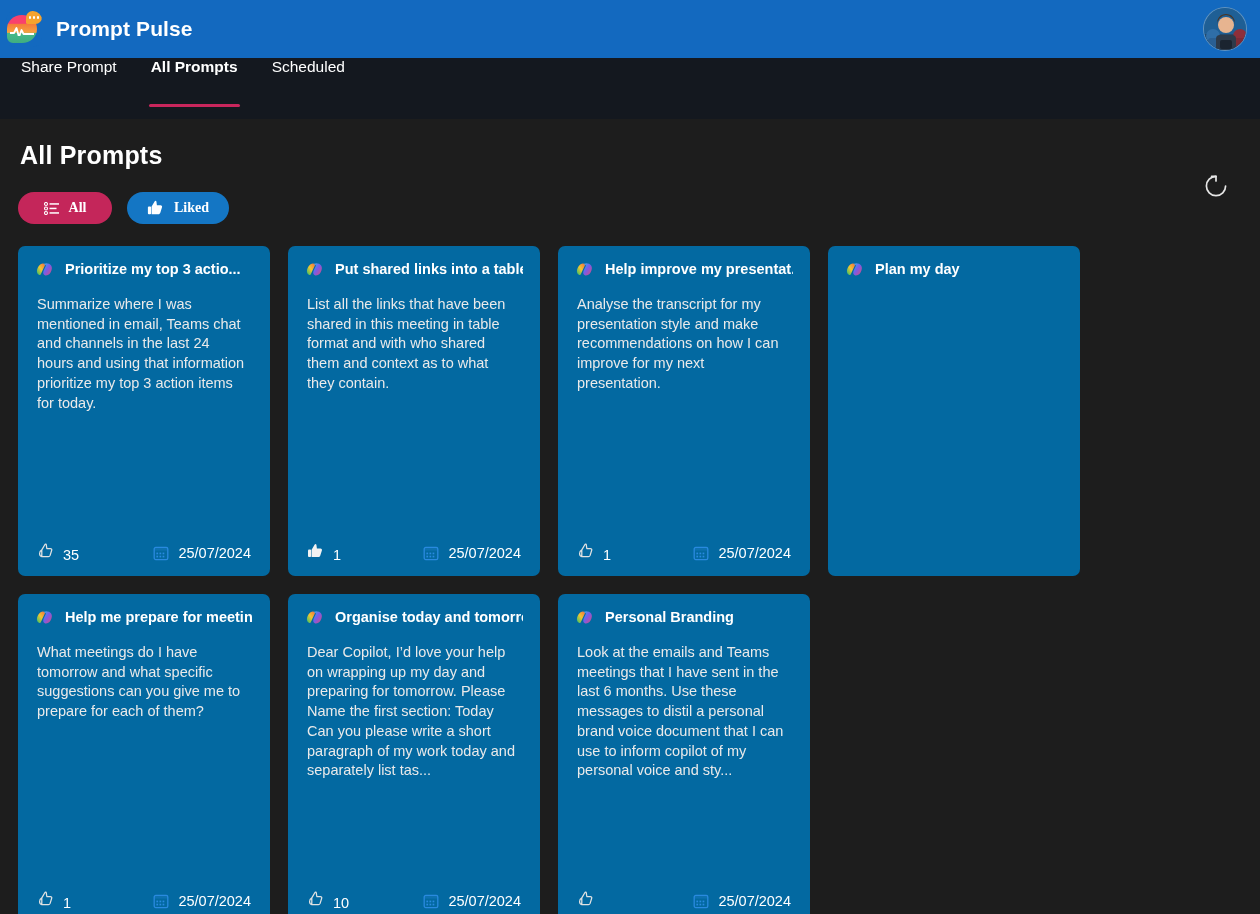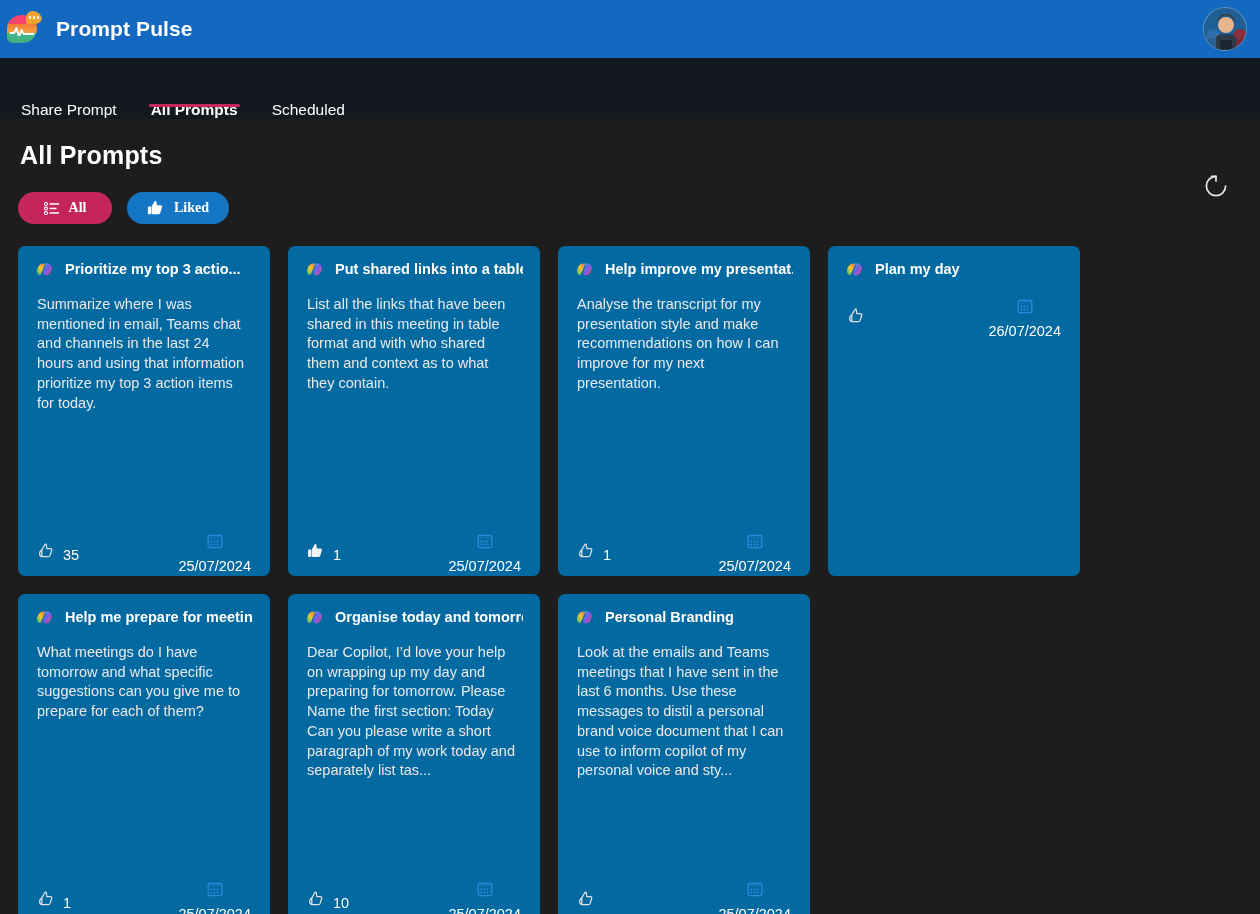--- a/index.html
+++ b/index.html
@@ -101,21 +101,21 @@
   .nav-bar {
     height: 61px;
     background: #14181f;
     display: flex;
     align-items: stretch;
     padding: 0 0 0 4px;
   }
   .nav-tab {
     position: relative;
     display: flex;
-    align-items: flex-end;
+    align-items: flex-start;
     padding: 0 17px;
     font-size: 15.5px;
     color: #ffffff;
     cursor: pointer;
     white-space: nowrap;
   }
   .nav-tab.active { font-weight: bold; }
   .nav-tab.active::after {
     content: "";
     position: absolute;
@@ -248,21 +248,20 @@
   .like-count {
     font-size: 14.5px;
     color: #ffffff;
     min-width: 4px;
   }
 
   .date-group {
     display: flex;
     align-items: center;
     gap: 9px;
-    flex-direction: column;
   }
   .date-text {
     font-size: 14.5px;
     color: #ffffff;
   }
 
   .cal-icon { display: block; }
 </style>
 </head>
 <body>
@@ -521,78 +520,103 @@
                   <stop offset="0.45" stop-color="#7b5cf0"></stop>
                   <stop offset="1" stop-color="#f0486f"></stop>
               </linearGradient>
             </defs>
             <path d="M2.2 12.8 C1.3 10.2 3.0 6.0 5.6 4.3 C7.2 3.2 9.3 3.3 10.3 4.6 L8.2 9.0 C7.2 11.1 6.2 13.4 5.3 14.9 C4.1 15.4 2.7 14.4 2.2 12.8 Z" fill="url(#cpA3)"></path>
             <path d="M8.6 4.0 C10.8 2.6 14.4 3.2 16.1 5.6 C17.4 7.5 17.0 10.3 15.4 12.7 C14.0 14.8 11.6 16.0 9.8 15.3 C8.2 14.7 7.8 12.8 8.6 10.8 L11.0 5.6 Z" fill="url(#cpB3)" opacity="0.95"></path>
           </svg>
         </span>
         <div class="card-title">Plan my day</div>
       </div>
+    </div>
+
+    <div class="card">
+      <div class="card-head">
+        <span class="copilot-icon">
+          <svg width="19" height="19" viewBox="0 0 19 19">
+            <defs>
+              <linearGradient id="cpA4" x1="0" y1="1" x2="1" y2="0">
+                <stop offset="0" stop-color="#2bbf6a"></stop>
+                  <stop offset="0.5" stop-color="#f2c531"></stop>
+                  <stop offset="1" stop-color="#f06a3f"></stop>
+              </linearGradient>
+              <linearGradient id="cpB4" x1="0" y1="0" x2="1" y2="1">
+                <stop offset="0" stop-color="#2bb9e8"></stop>
+                  <stop offset="0.45" stop-color="#7b5cf0"></stop>
+                  <stop offset="1" stop-color="#f0486f"></stop>
+              </linearGradient>
+            </defs>
+            <path d="M2.2 12.8 C1.3 10.2 3.0 6.0 5.6 4.3 C7.2 3.2 9.3 3.3 10.3 4.6 L8.2 9.0 C7.2 11.1 6.2 13.4 5.3 14.9 C4.1 15.4 2.7 14.4 2.2 12.8 Z" fill="url(#cpA4)"></path>
+            <path d="M8.6 4.0 C10.8 2.6 14.4 3.2 16.1 5.6 C17.4 7.5 17.0 10.3 15.4 12.7 C14.0 14.8 11.6 16.0 9.8 15.3 C8.2 14.7 7.8 12.8 8.6 10.8 L11.0 5.6 Z" fill="url(#cpB4)" opacity="0.95"></path>
+          </svg>
+        </span>
+        <div class="card-title">Help me prepare for meetings</div>
+      </div>
+      <div class="card-body">What meetings do I have tomorrow and what specific suggestions can you give me to prepare for each of them?</div>
       <div class="card-foot">
         <div class="like-group">
           <span>
             <svg width="17" height="16" viewBox="0 0 17 16">
               <path d="M4.8 6.9 L7.8 1.7 C8.2 1.0 9.2 1.1 9.3 1.9 L9.8 5.5 L13.4 5.5 C14.4 5.5 15.0 6.4 14.7 7.3 L13.1 12.4 C12.8 13.2 12.2 13.7 11.4 13.7 L5.6 13.7 C5.1 13.7 4.8 13.4 4.8 13.0 Z M4.8 6.9 C3.4 7.6 2.6 9.0 2.6 10.5 C2.6 12.2 3.6 13.4 4.8 13.7" fill="none" stroke="#e2e2e2" stroke-width="1.25" stroke-linejoin="round" stroke-linecap="round"></path>
             </svg>
           </span>
-          <span class="like-count"></span>
+          <span class="like-count">1</span>
         </div>
         <div class="date-group">
           <span>
             <svg class="cal-icon" width="16" height="16" viewBox="0 0 16 16">
               <rect x="1.2" y="2.4" width="13.6" height="12.2" rx="1.6" fill="none" stroke="#2a8ae0" stroke-width="1.3"></rect>
               <rect x="1.2" y="2.4" width="13.6" height="3.2" fill="#2a8ae0" opacity="0.25"></rect>
               <rect x="3.4" y="7.6" width="1.7" height="1.7" fill="#2a8ae0"></rect>
               <rect x="6.5" y="7.6" width="1.7" height="1.7" fill="#2a8ae0"></rect>
               <rect x="9.6" y="7.6" width="1.7" height="1.7" fill="#2a8ae0"></rect>
               <rect x="3.4" y="10.7" width="1.7" height="1.7" fill="#2a8ae0"></rect>
               <rect x="6.5" y="10.7" width="1.7" height="1.7" fill="#2a8ae0"></rect>
               <rect x="9.6" y="10.7" width="1.7" height="1.7" fill="#2a8ae0"></rect>
             </svg>
           </span>
-          <span class="date-text">26/07/2024</span>
+          <span class="date-text">25/07/2024</span>
         </div>
       </div>
     </div>
 
     <div class="card">
       <div class="card-head">
         <span class="copilot-icon">
           <svg width="19" height="19" viewBox="0 0 19 19">
             <defs>
-              <linearGradient id="cpA4" x1="0" y1="1" x2="1" y2="0">
+              <linearGradient id="cpA5" x1="0" y1="1" x2="1" y2="0">
                 <stop offset="0" stop-color="#2bbf6a"></stop>
                   <stop offset="0.5" stop-color="#f2c531"></stop>
                   <stop offset="1" stop-color="#f06a3f"></stop>
               </linearGradient>
-              <linearGradient id="cpB4" x1="0" y1="0" x2="1" y2="1">
+              <linearGradient id="cpB5" x1="0" y1="0" x2="1" y2="1">
                 <stop offset="0" stop-color="#2bb9e8"></stop>
                   <stop offset="0.45" stop-color="#7b5cf0"></stop>
                   <stop offset="1" stop-color="#f0486f"></stop>
               </linearGradient>
             </defs>
-            <path d="M2.2 12.8 C1.3 10.2 3.0 6.0 5.6 4.3 C7.2 3.2 9.3 3.3 10.3 4.6 L8.2 9.0 C7.2 11.1 6.2 13.4 5.3 14.9 C4.1 15.4 2.7 14.4 2.2 12.8 Z" fill="url(#cpA4)"></path>
-            <path d="M8.6 4.0 C10.8 2.6 14.4 3.2 16.1 5.6 C17.4 7.5 17.0 10.3 15.4 12.7 C14.0 14.8 11.6 16.0 9.8 15.3 C8.2 14.7 7.8 12.8 8.6 10.8 L11.0 5.6 Z" fill="url(#cpB4)" opacity="0.95"></path>
+            <path d="M2.2 12.8 C1.3 10.2 3.0 6.0 5.6 4.3 C7.2 3.2 9.3 3.3 10.3 4.6 L8.2 9.0 C7.2 11.1 6.2 13.4 5.3 14.9 C4.1 15.4 2.7 14.4 2.2 12.8 Z" fill="url(#cpA5)"></path>
+            <path d="M8.6 4.0 C10.8 2.6 14.4 3.2 16.1 5.6 C17.4 7.5 17.0 10.3 15.4 12.7 C14.0 14.8 11.6 16.0 9.8 15.3 C8.2 14.7 7.8 12.8 8.6 10.8 L11.0 5.6 Z" fill="url(#cpB5)" opacity="0.95"></path>
           </svg>
         </span>
-        <div class="card-title">Help me prepare for meetings</div>
-      </div>
-      <div class="card-body">What meetings do I have tomorrow and what specific suggestions can you give me to prepare for each of them?</div>
+        <div class="card-title">Organise today and tomorrow</div>
+      </div>
+      <div class="card-body">Dear Copilot, I’d love your help on wrapping up my day and preparing for tomorrow. Please Name the first section: Today Can you please write a short paragraph of my work today and separately list tas...</div>
       <div class="card-foot">
         <div class="like-group">
           <span>
             <svg width="17" height="16" viewBox="0 0 17 16">
               <path d="M4.8 6.9 L7.8 1.7 C8.2 1.0 9.2 1.1 9.3 1.9 L9.8 5.5 L13.4 5.5 C14.4 5.5 15.0 6.4 14.7 7.3 L13.1 12.4 C12.8 13.2 12.2 13.7 11.4 13.7 L5.6 13.7 C5.1 13.7 4.8 13.4 4.8 13.0 Z M4.8 6.9 C3.4 7.6 2.6 9.0 2.6 10.5 C2.6 12.2 3.6 13.4 4.8 13.7" fill="none" stroke="#e2e2e2" stroke-width="1.25" stroke-linejoin="round" stroke-linecap="round"></path>
             </svg>
           </span>
-          <span class="like-count">1</span>
+          <span class="like-count">10</span>
         </div>
         <div class="date-group">
           <span>
             <svg class="cal-icon" width="16" height="16" viewBox="0 0 16 16">
               <rect x="1.2" y="2.4" width="13.6" height="12.2" rx="1.6" fill="none" stroke="#2a8ae0" stroke-width="1.3"></rect>
               <rect x="1.2" y="2.4" width="13.6" height="3.2" fill="#2a8ae0" opacity="0.25"></rect>
               <rect x="3.4" y="7.6" width="1.7" height="1.7" fill="#2a8ae0"></rect>
               <rect x="6.5" y="7.6" width="1.7" height="1.7" fill="#2a8ae0"></rect>
               <rect x="9.6" y="7.6" width="1.7" height="1.7" fill="#2a8ae0"></rect>
               <rect x="3.4" y="10.7" width="1.7" height="1.7" fill="#2a8ae0"></rect>
@@ -603,109 +627,59 @@
           <span class="date-text">25/07/2024</span>
         </div>
       </div>
     </div>
 
     <div class="card">
       <div class="card-head">
         <span class="copilot-icon">
           <svg width="19" height="19" viewBox="0 0 19 19">
             <defs>
-              <linearGradient id="cpA5" x1="0" y1="1" x2="1" y2="0">
+              <linearGradient id="cpA6" x1="0" y1="1" x2="1" y2="0">
                 <stop offset="0" stop-color="#2bbf6a"></stop>
                   <stop offset="0.5" stop-color="#f2c531"></stop>
                   <stop offset="1" stop-color="#f06a3f"></stop>
               </linearGradient>
-              <linearGradient id="cpB5" x1="0" y1="0" x2="1" y2="1">
+              <linearGradient id="cpB6" x1="0" y1="0" x2="1" y2="1">
                 <stop offset="0" stop-color="#2bb9e8"></stop>
                   <stop offset="0.45" stop-color="#7b5cf0"></stop>
                   <stop offset="1" stop-color="#f0486f"></stop>
               </linearGradient>
             </defs>
-            <path d="M2.2 12.8 C1.3 10.2 3.0 6.0 5.6 4.3 C7.2 3.2 9.3 3.3 10.3 4.6 L8.2 9.0 C7.2 11.1 6.2 13.4 5.3 14.9 C4.1 15.4 2.7 14.4 2.2 12.8 Z" fill="url(#cpA5)"></path>
-            <path d="M8.6 4.0 C10.8 2.6 14.4 3.2 16.1 5.6 C17.4 7.5 17.0 10.3 15.4 12.7 C14.0 14.8 11.6 16.0 9.8 15.3 C8.2 14.7 7.8 12.8 8.6 10.8 L11.0 5.6 Z" fill="url(#cpB5)" opacity="0.95"></path>
+            <path d="M2.2 12.8 C1.3 10.2 3.0 6.0 5.6 4.3 C7.2 3.2 9.3 3.3 10.3 4.6 L8.2 9.0 C7.2 11.1 6.2 13.4 5.3 14.9 C4.1 15.4 2.7 14.4 2.2 12.8 Z" fill="url(#cpA6)"></path>
+            <path d="M8.6 4.0 C10.8 2.6 14.4 3.2 16.1 5.6 C17.4 7.5 17.0 10.3 15.4 12.7 C14.0 14.8 11.6 16.0 9.8 15.3 C8.2 14.7 7.8 12.8 8.6 10.8 L11.0 5.6 Z" fill="url(#cpB6)" opacity="0.95"></path>
           </svg>
         </span>
-        <div class="card-title">Organise today and tomorrow</div>
-      </div>
-      <div class="card-body">Dear Copilot, I’d love your help on wrapping up my day and preparing for tomorrow. Please Name the first section: Today Can you please write a short paragraph of my work today and separately list tas...</div>
+        <div class="card-title">Personal Branding</div>
+      </div>
+      <div class="card-body">Look at the emails and Teams meetings that I have sent in the last 6 months. Use these messages to distil a personal brand voice document that I can use to inform copilot of my personal voice and sty...</div>
       <div class="card-foot">
         <div class="like-group">
           <span>
             <svg width="17" height="16" viewBox="0 0 17 16">
               <path d="M4.8 6.9 L7.8 1.7 C8.2 1.0 9.2 1.1 9.3 1.9 L9.8 5.5 L13.4 5.5 C14.4 5.5 15.0 6.4 14.7 7.3 L13.1 12.4 C12.8 13.2 12.2 13.7 11.4 13.7 L5.6 13.7 C5.1 13.7 4.8 13.4 4.8 13.0 Z M4.8 6.9 C3.4 7.6 2.6 9.0 2.6 10.5 C2.6 12.2 3.6 13.4 4.8 13.7" fill="none" stroke="#e2e2e2" stroke-width="1.25" stroke-linejoin="round" stroke-linecap="round"></path>
             </svg>
           </span>
-          <span class="like-count">10</span>
+          <span class="like-count"></span>
         </div>
         <div class="date-group">
           <span>
             <svg class="cal-icon" width="16" height="16" viewBox="0 0 16 16">
               <rect x="1.2" y="2.4" width="13.6" height="12.2" rx="1.6" fill="none" stroke="#2a8ae0" stroke-width="1.3"></rect>
               <rect x="1.2" y="2.4" width="13.6" height="3.2" fill="#2a8ae0" opacity="0.25"></rect>
               <rect x="3.4" y="7.6" width="1.7" height="1.7" fill="#2a8ae0"></rect>
               <rect x="6.5" y="7.6" width="1.7" height="1.7" fill="#2a8ae0"></rect>
               <rect x="9.6" y="7.6" width="1.7" height="1.7" fill="#2a8ae0"></rect>
               <rect x="3.4" y="10.7" width="1.7" height="1.7" fill="#2a8ae0"></rect>
               <rect x="6.5" y="10.7" width="1.7" height="1.7" fill="#2a8ae0"></rect>
               <rect x="9.6" y="10.7" width="1.7" height="1.7" fill="#2a8ae0"></rect>
             </svg>
           </span>
           <span class="date-text">25/07/2024</span>
         </div>
       </div>
     </div>
 
-    <div class="card">
-      <div class="card-head">
-        <span class="copilot-icon">
-          <svg width="19" height="19" viewBox="0 0 19 19">
-            <defs>
-              <linearGradient id="cpA6" x1="0" y1="1" x2="1" y2="0">
-                <stop offset="0" stop-color="#2bbf6a"></stop>
-                  <stop offset="0.5" stop-color="#f2c531"></stop>
-                  <stop offset="1" stop-color="#f06a3f"></stop>
-              </linearGradient>
-              <linearGradient id="cpB6" x1="0" y1="0" x2="1" y2="1">
-                <stop offset="0" stop-color="#2bb9e8"></stop>
-                  <stop offset="0.45" stop-color="#7b5cf0"></stop>
-                  <stop offset="1" stop-color="#f0486f"></stop>
-              </linearGradient>
-            </defs>
-            <path d="M2.2 12.8 C1.3 10.2 3.0 6.0 5.6 4.3 C7.2 3.2 9.3 3.3 10.3 4.6 L8.2 9.0 C7.2 11.1 6.2 13.4 5.3 14.9 C4.1 15.4 2.7 14.4 2.2 12.8 Z" fill="url(#cpA6)"></path>
-            <path d="M8.6 4.0 C10.8 2.6 14.4 3.2 16.1 5.6 C17.4 7.5 17.0 10.3 15.4 12.7 C14.0 14.8 11.6 16.0 9.8 15.3 C8.2 14.7 7.8 12.8 8.6 10.8 L11.0 5.6 Z" fill="url(#cpB6)" opacity="0.95"></path>
-          </svg>
-        </span>
-        <div class="card-title">Personal Branding</div>
-      </div>
-      <div class="card-body">Look at the emails and Teams meetings that I have sent in the last 6 months. Use these messages to distil a personal brand voice document that I can use to inform copilot of my personal voice and sty...</div>
-      <div class="card-foot">
-        <div class="like-group">
-          <span>
-            <svg width="17" height="16" viewBox="0 0 17 16">
-              <path d="M4.8 6.9 L7.8 1.7 C8.2 1.0 9.2 1.1 9.3 1.9 L9.8 5.5 L13.4 5.5 C14.4 5.5 15.0 6.4 14.7 7.3 L13.1 12.4 C12.8 13.2 12.2 13.7 11.4 13.7 L5.6 13.7 C5.1 13.7 4.8 13.4 4.8 13.0 Z M4.8 6.9 C3.4 7.6 2.6 9.0 2.6 10.5 C2.6 12.2 3.6 13.4 4.8 13.7" fill="none" stroke="#e2e2e2" stroke-width="1.25" stroke-linejoin="round" stroke-linecap="round"></path>
-            </svg>
-          </span>
-          <span class="like-count"></span>
-        </div>
-        <div class="date-group">
-          <span>
-            <svg class="cal-icon" width="16" height="16" viewBox="0 0 16 16">
-              <rect x="1.2" y="2.4" width="13.6" height="12.2" rx="1.6" fill="none" stroke="#2a8ae0" stroke-width="1.3"></rect>
-              <rect x="1.2" y="2.4" width="13.6" height="3.2" fill="#2a8ae0" opacity="0.25"></rect>
-              <rect x="3.4" y="7.6" width="1.7" height="1.7" fill="#2a8ae0"></rect>
-              <rect x="6.5" y="7.6" width="1.7" height="1.7" fill="#2a8ae0"></rect>
-              <rect x="9.6" y="7.6" width="1.7" height="1.7" fill="#2a8ae0"></rect>
-              <rect x="3.4" y="10.7" width="1.7" height="1.7" fill="#2a8ae0"></rect>
-              <rect x="6.5" y="10.7" width="1.7" height="1.7" fill="#2a8ae0"></rect>
-              <rect x="9.6" y="10.7" width="1.7" height="1.7" fill="#2a8ae0"></rect>
-            </svg>
-          </span>
-          <span class="date-text">25/07/2024</span>
-        </div>
-      </div>
-    </div>
-
   </div>
 </div>
 
 </body></html>

